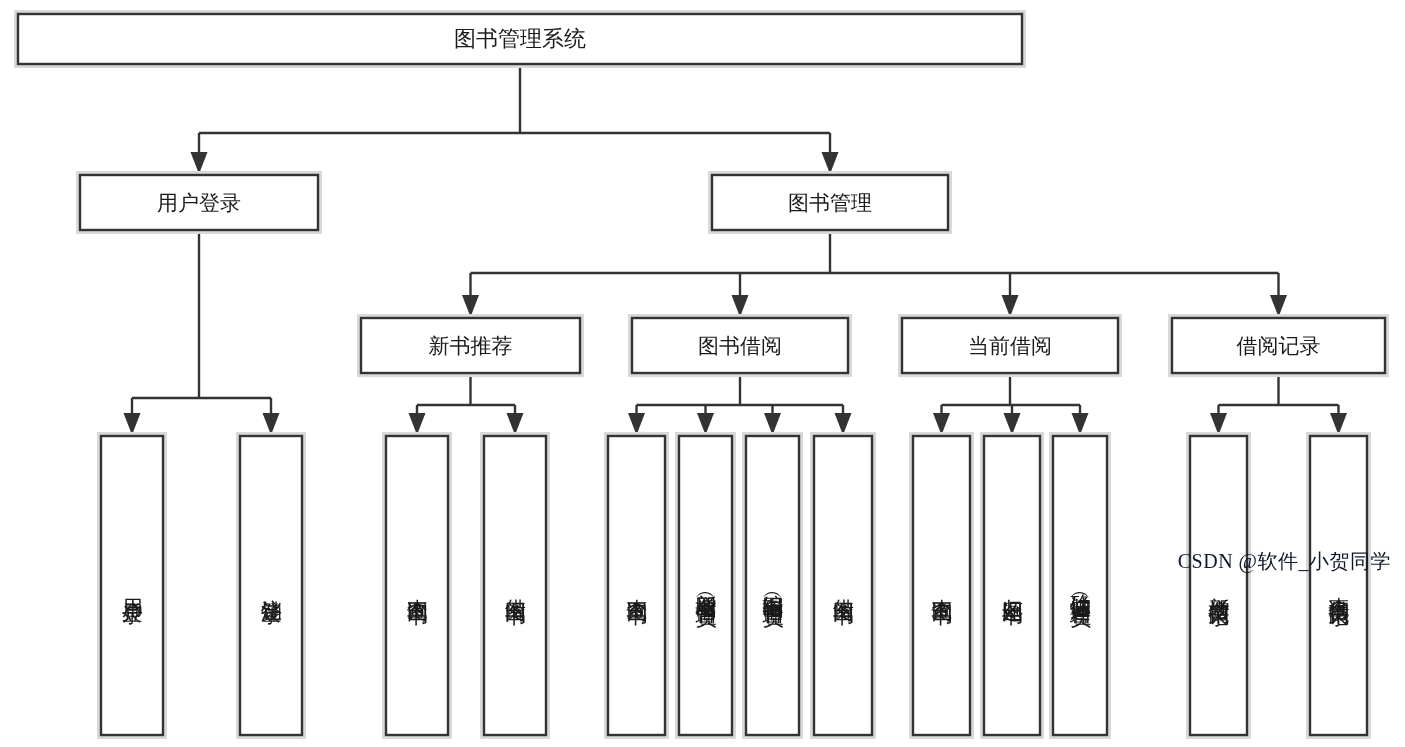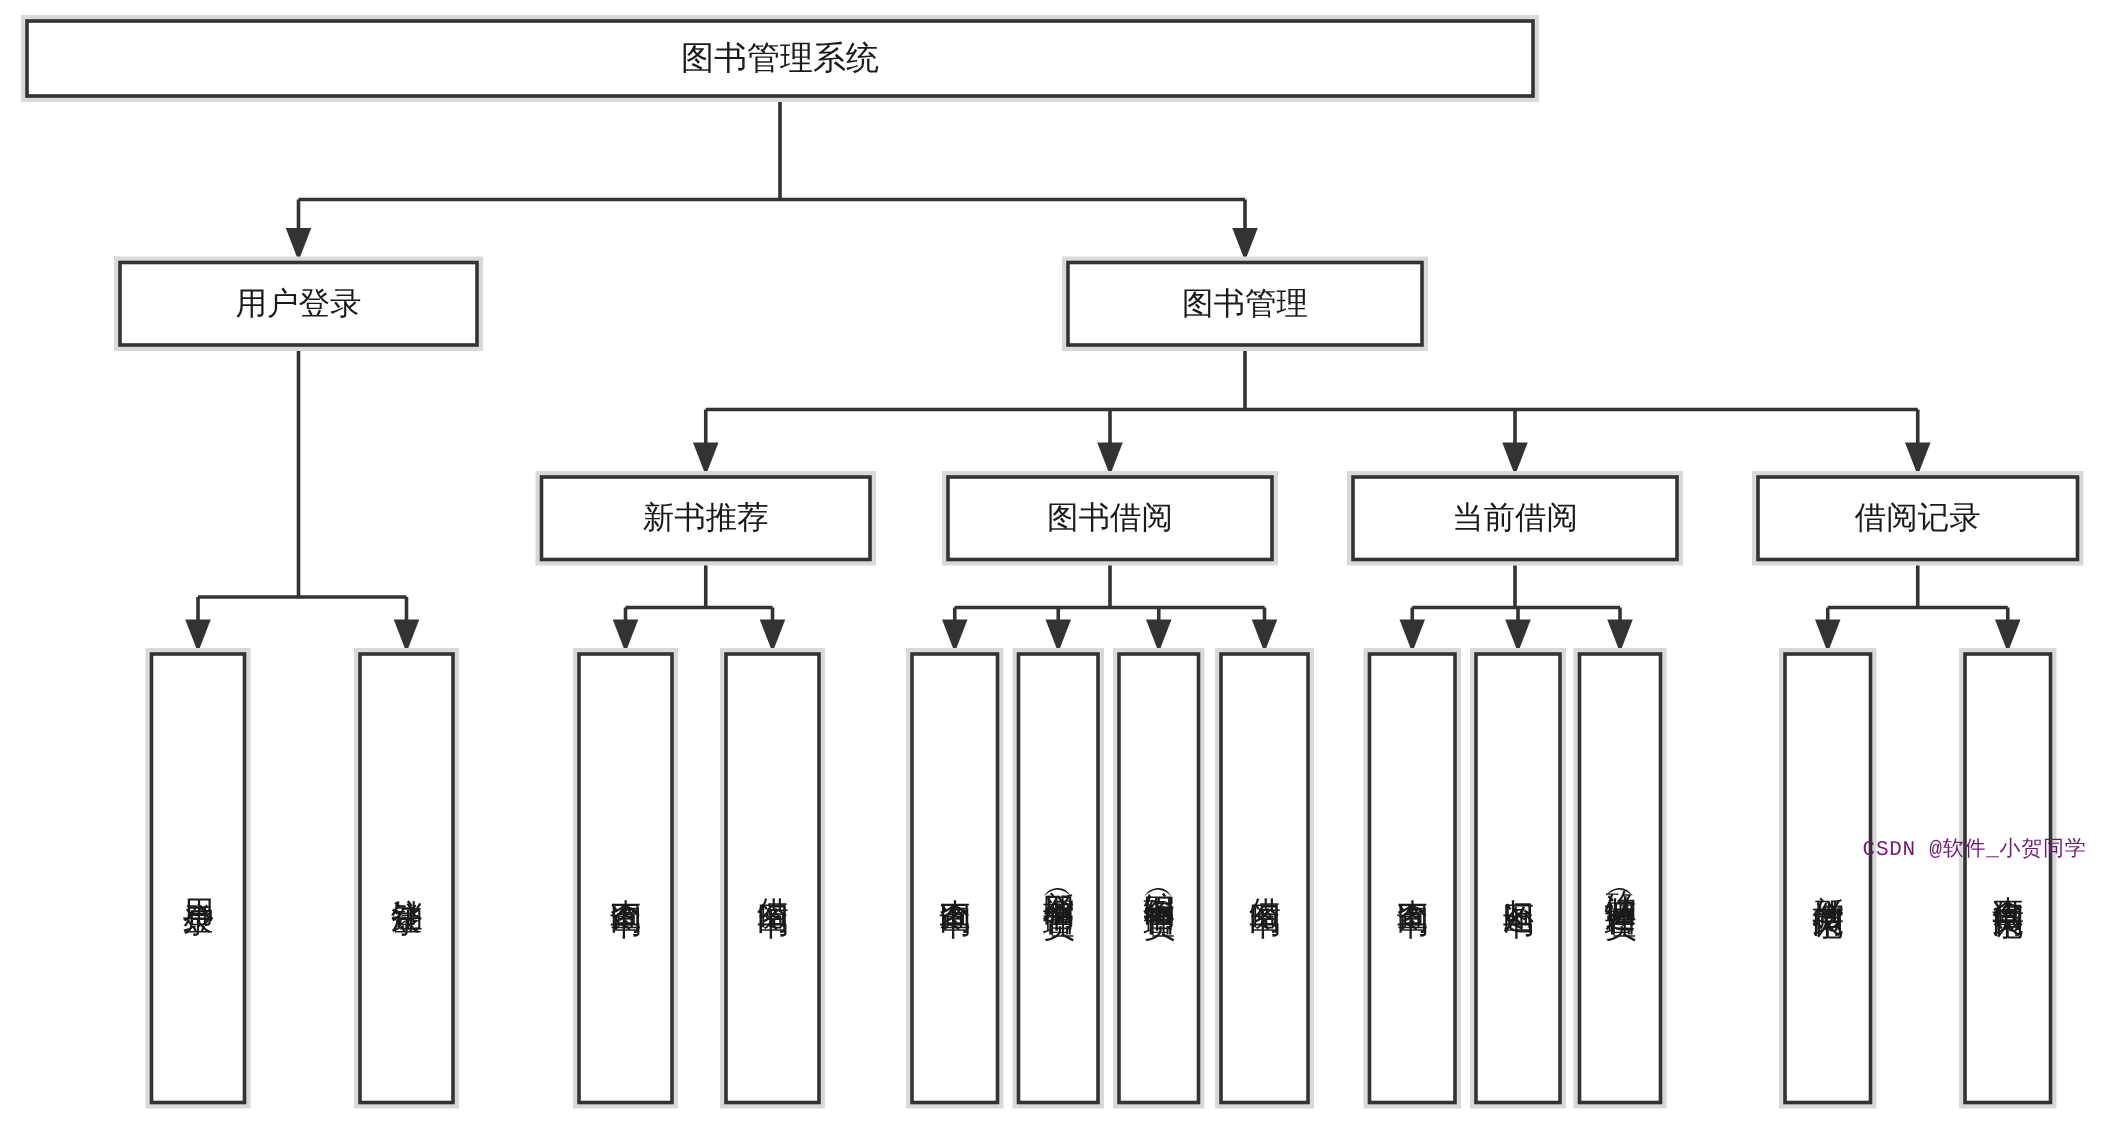--- a/index.html
+++ b/index.html
@@ -74,23 +74,23 @@
     line-height: 1.18;
     letter-spacing: 2px;
     color: #1a1a1a;
     white-space: nowrap;
     text-align: center;
   }
   .watermark {
     position: absolute;
     right: 14px;
     bottom: 6px;
-    font-family: Liberation Mono, monospace;
-    font-size: 14px;
-    color: #701a75;
+    font-family: Liberation Serif, serif;
+    font-size: 20px;
+    color: #0f172a;
     letter-spacing: 0.5px;
     user-select: none;
     white-space: nowrap;
   }
 </style>
 </head>
 <body>
 
 <div id="diagram-root">
   <svg class="diagram-canvas" id="diagram-svg" viewBox="0 0 1405 747" xmlns="http://www.w3.org/2000/svg">

